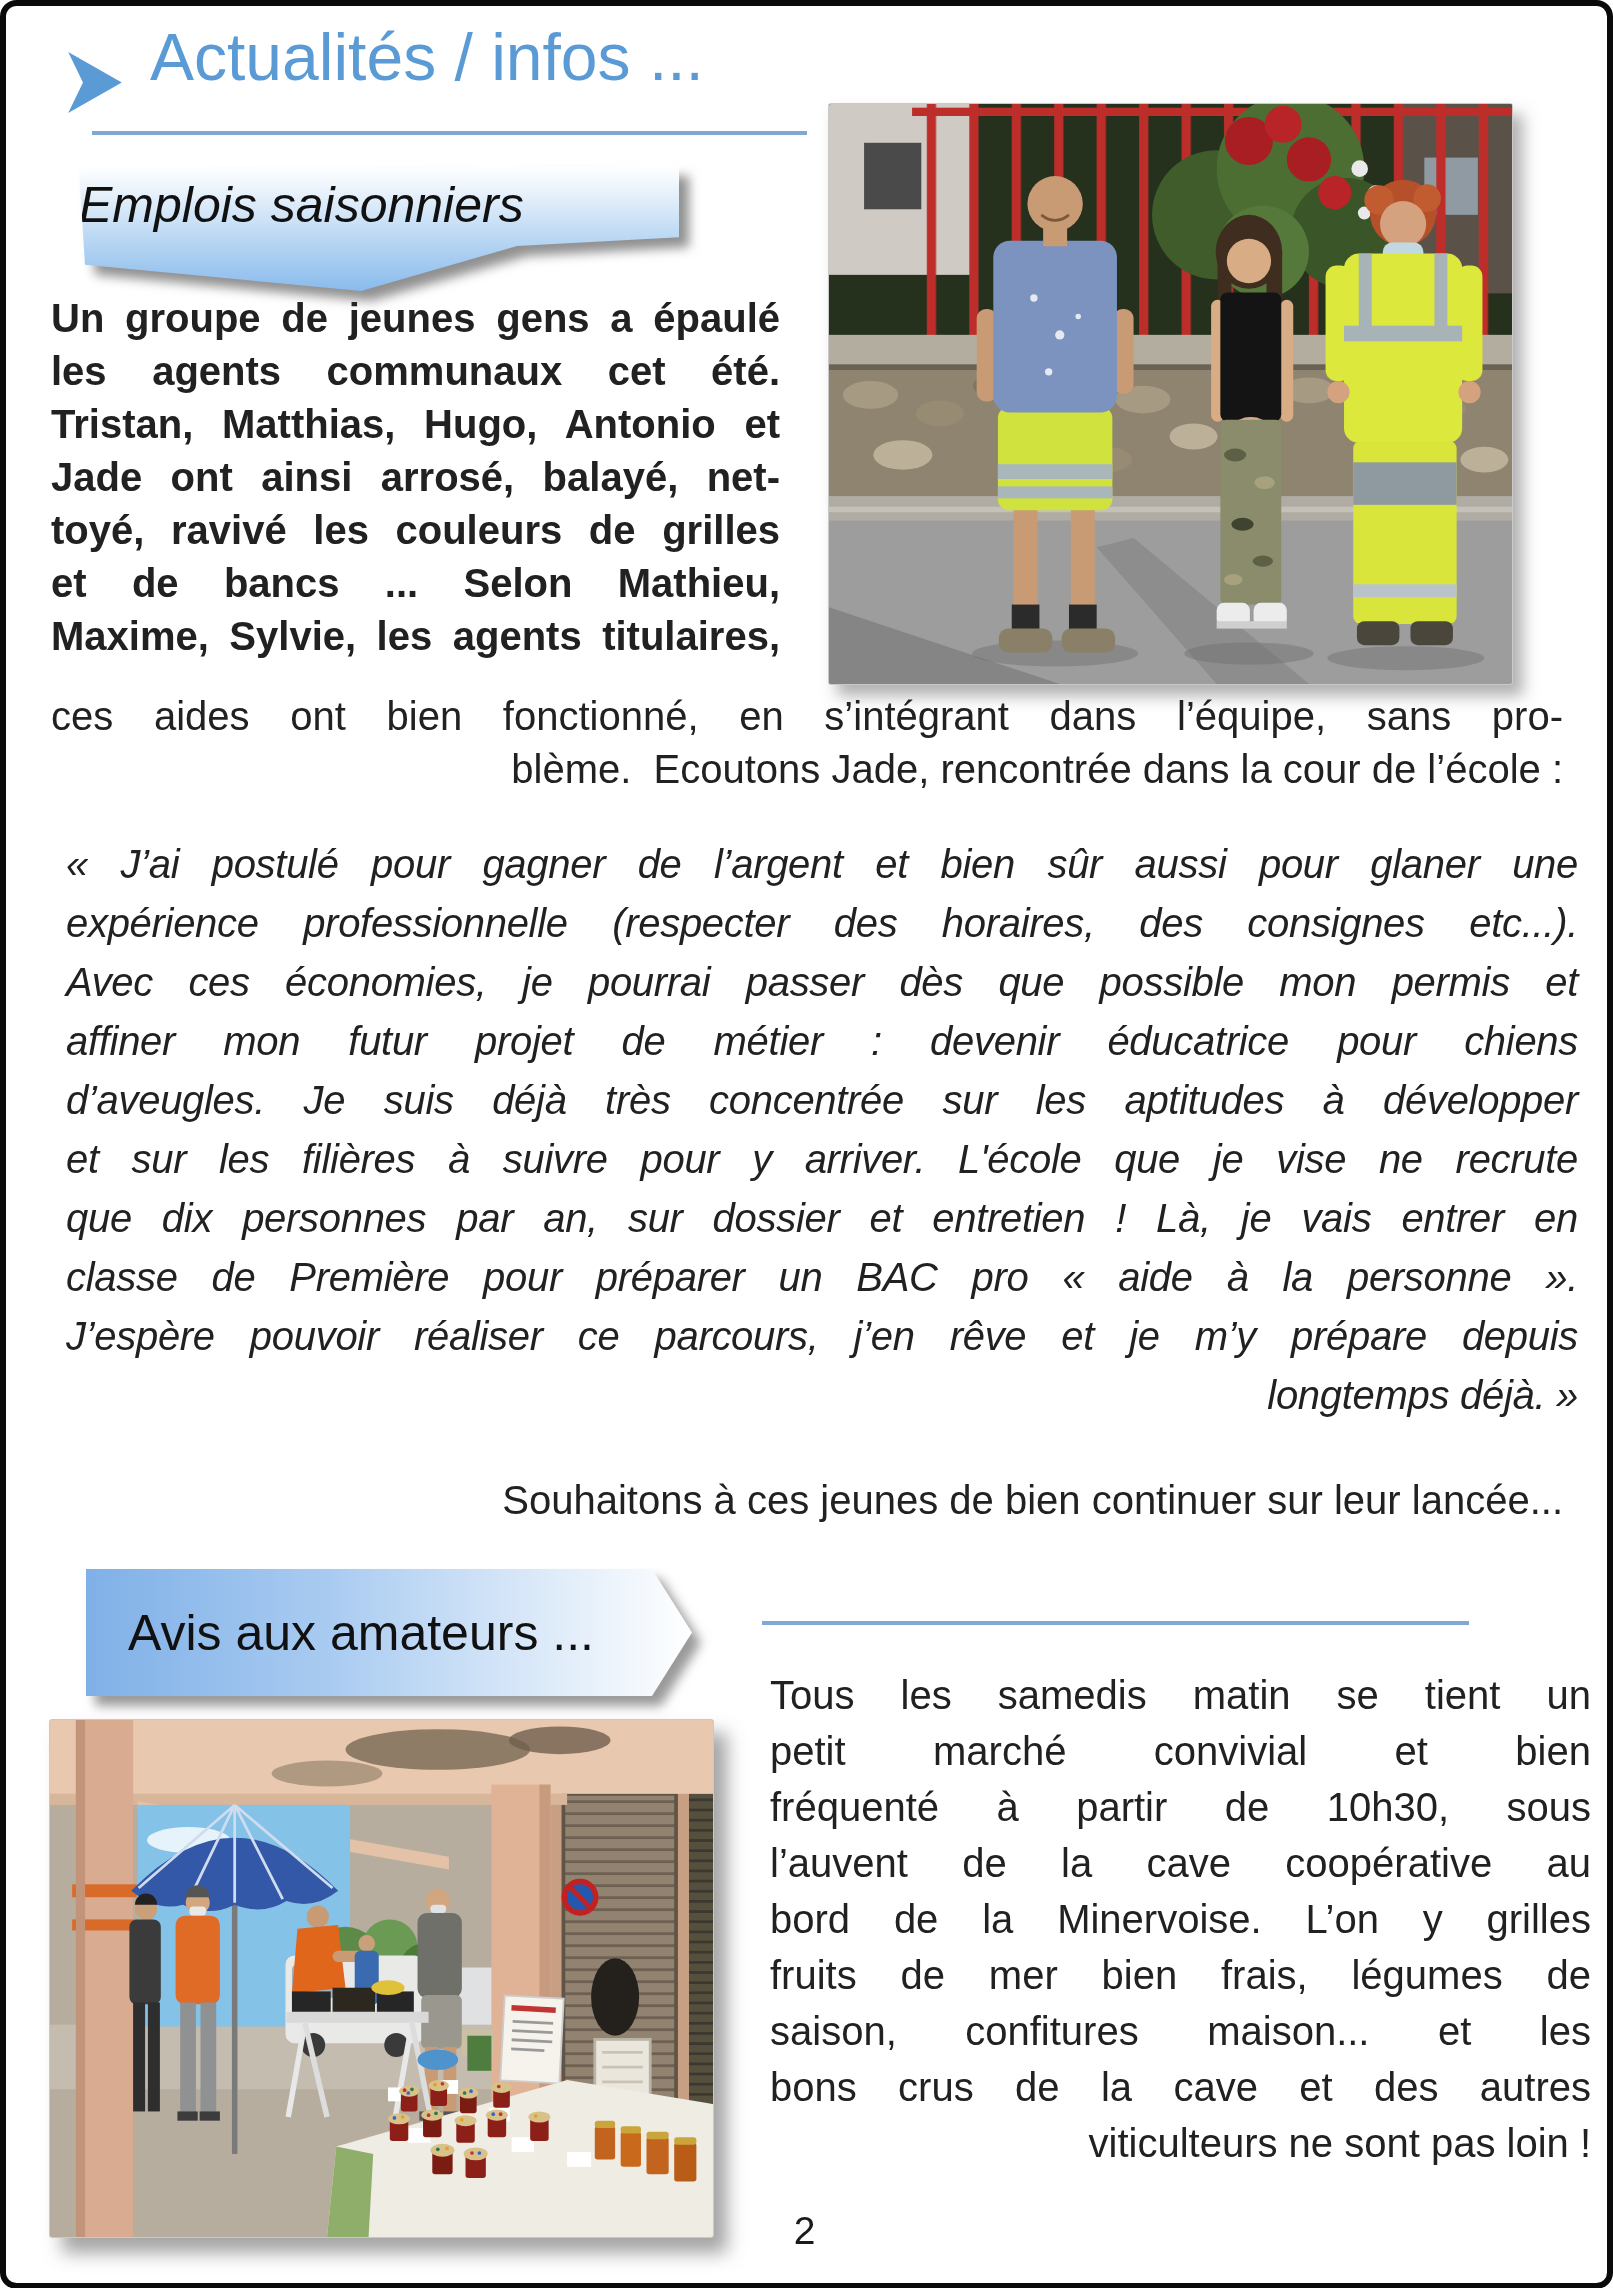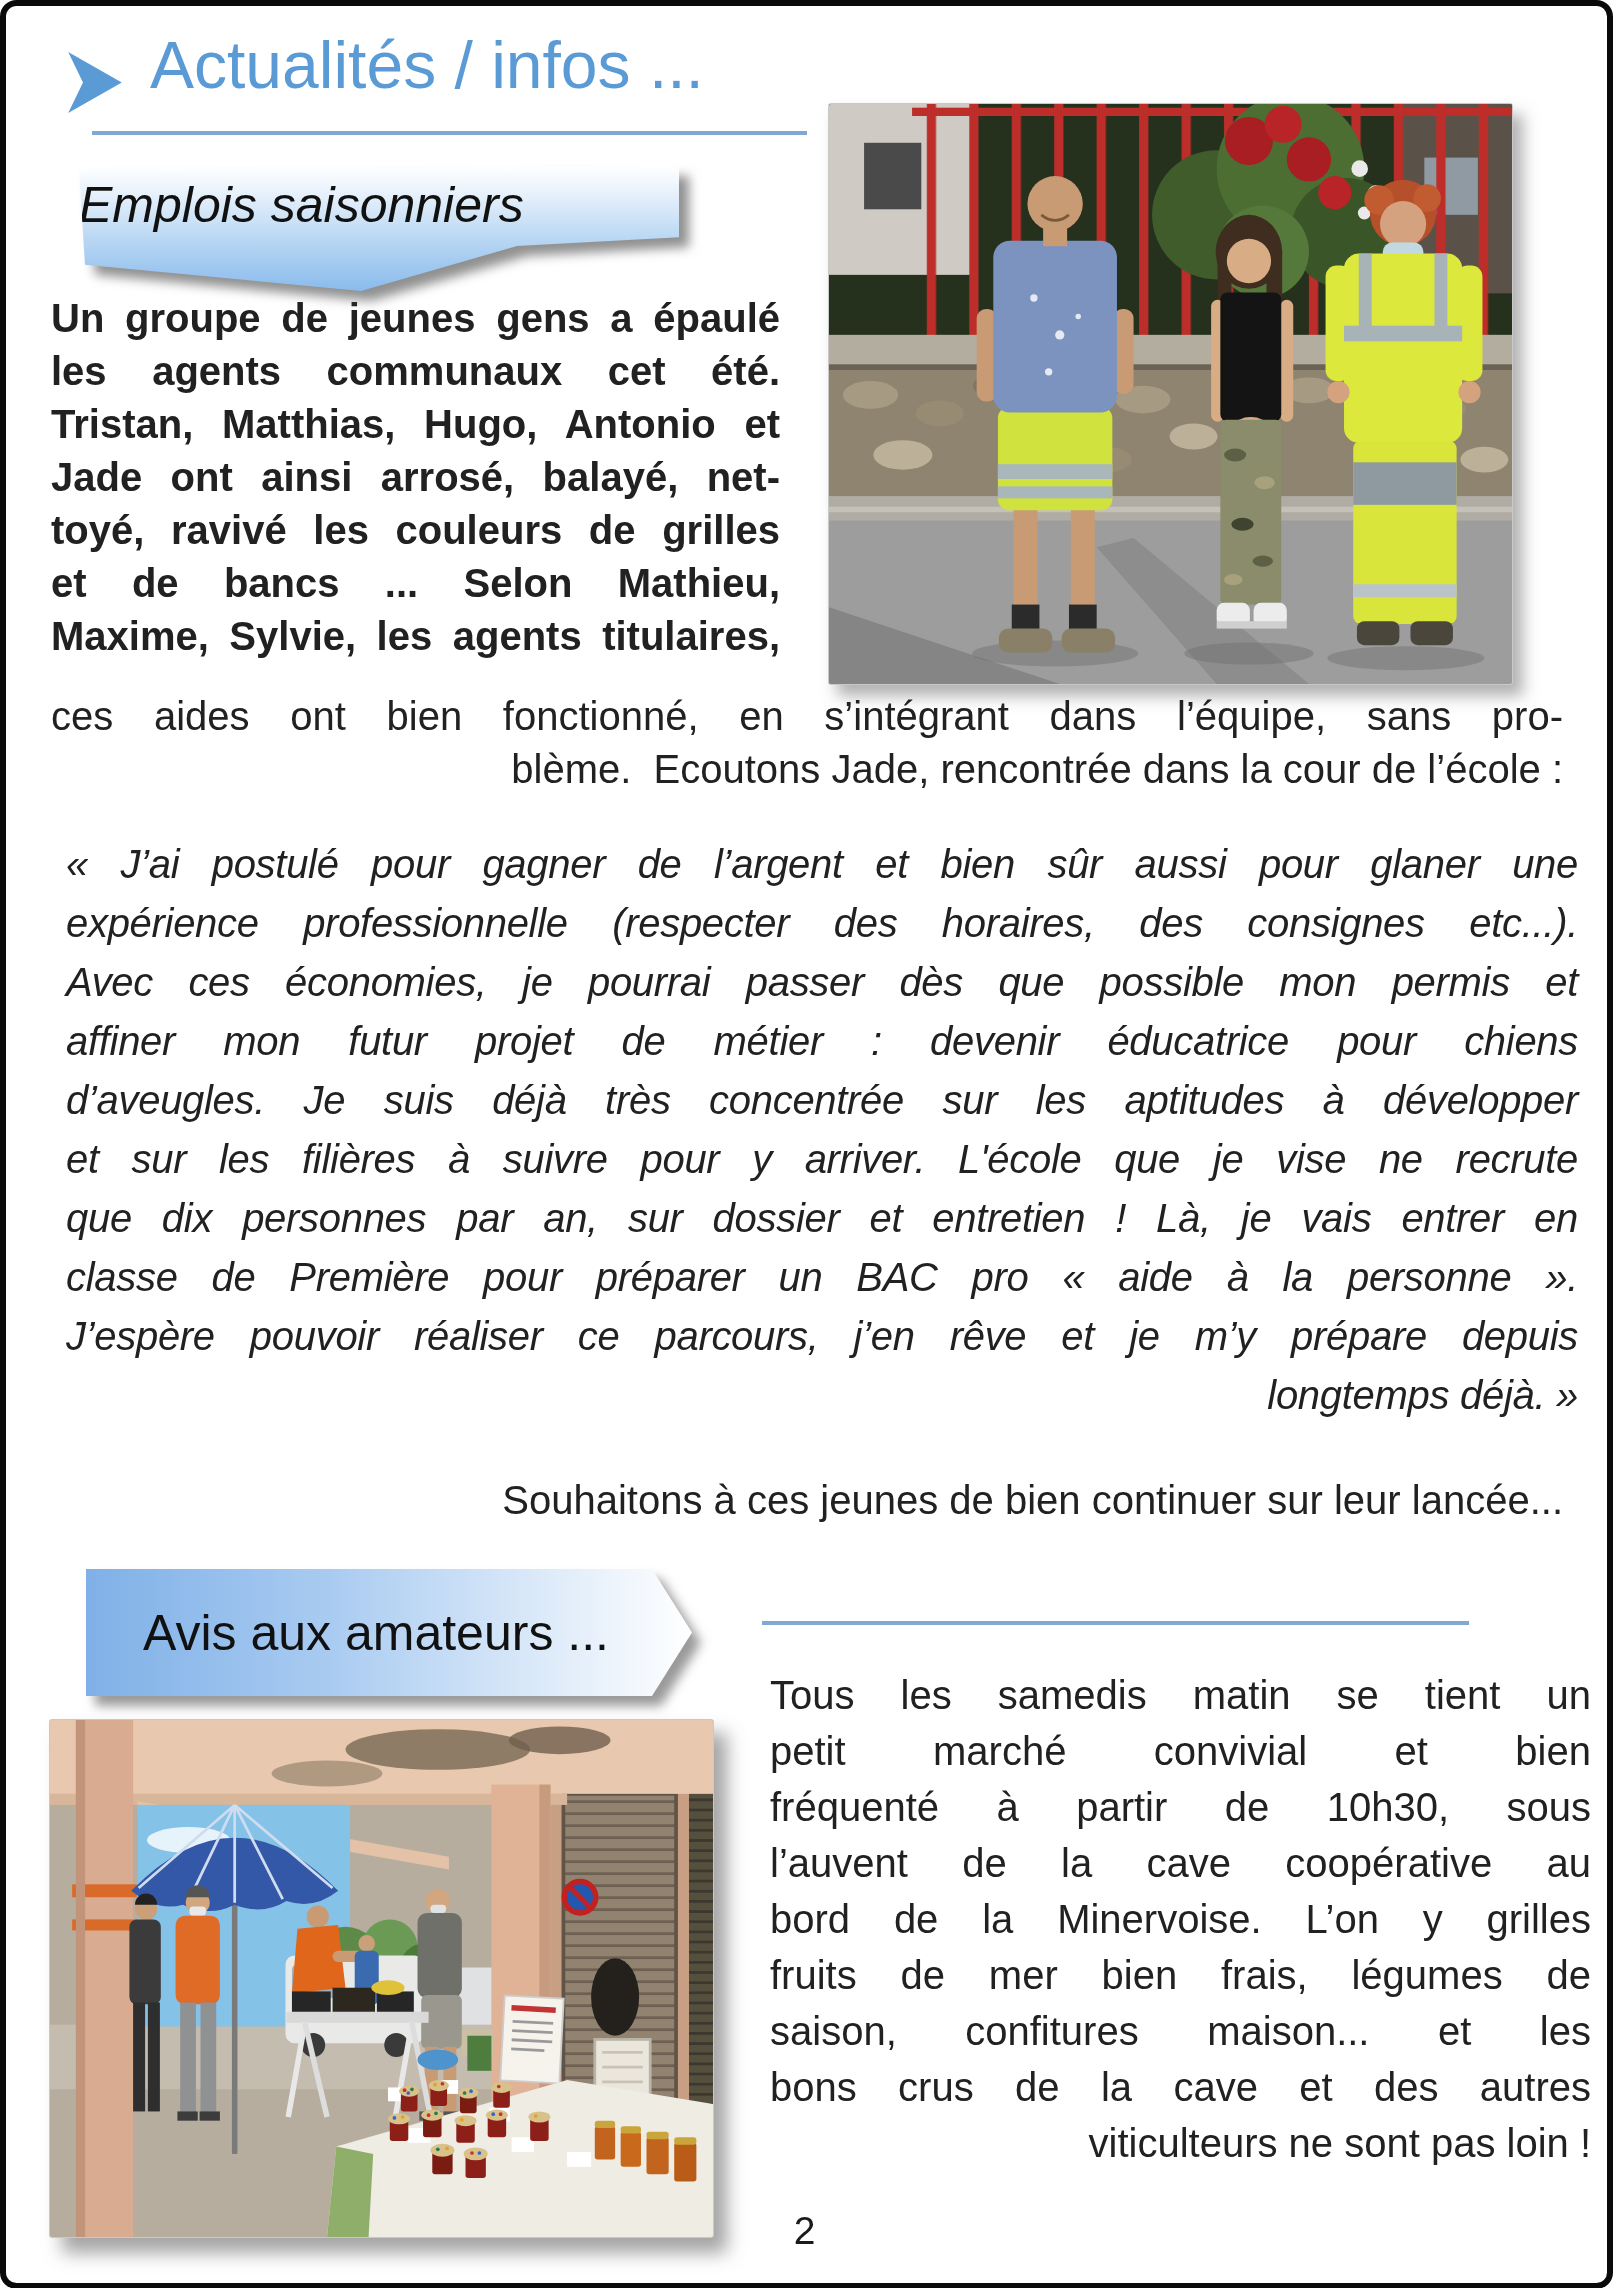--- a/index.html
+++ b/index.html
@@ -7,21 +7,21 @@
     position:relative; width:1613px; height:2289px; background:#ffffff;
     font-family:"Liberation Sans", sans-serif; color:#212121; overflow:hidden;
   }
   .frame{
     position:absolute; inset:0; border:6.5px solid #0a0a0a; border-radius:16.6px;
     pointer-events:none; z-index:50;
   }
   
   .hdr-icon{position:absolute; left:68px; top:52px; width:54px; height:61px;}
   .hdr-title{
-    position:absolute; left:150px; top:14px; font-size:66px; line-height:102px;
+    position:absolute; left:150px; top:6px; font-size:66px; line-height:102px;
     color:#5b9bd5; letter-spacing:0px;
   }
   .hdr-rule{position:absolute; left:92px; top:131px; width:715px; height:3.7px; background:#7fa8d3;}
   
   .banner1-wrap{position:absolute; left:79px; top:166px; width:600px; height:125px;
     filter:drop-shadow(10px 10px 5.5px rgba(70,70,70,.6)); z-index:5;}
   .banner1{
     width:100%; height:100%;
     background:linear-gradient(180deg,#ffffff 0%,#e7f1fb 22%,#b7d6f3 60%,#8abbec 100%);
     clip-path:polygon(0% 3%, 100% 0%, 100% 57%, 73% 64%, 47% 100%, 1% 79%);
@@ -29,21 +29,21 @@
   }
   .banner1 span{font-size:50px; line-height:78px; color:#111; padding-right:46px;}
   .banner2-wrap{position:absolute; left:86px; top:1569px; width:606px; height:127px;
     filter:drop-shadow(9.2px 10px 5.5px rgba(70,70,70,.55)); z-index:5;}
   .banner2{
     width:100%; height:100%;
     background:linear-gradient(90deg,#7fb0e7 0%,#a9cbf1 40%,#e3eefa 80%,#ffffff 100%);
     clip-path:polygon(0 0, 93.4% 0, 100% 50%, 93.4% 100%, 0 100%);
     display:flex; align-items:center;
   }
-  .banner2 span{font-size:50px; color:#111; padding-left:57px;}
+  .banner2 span{font-size:50px; color:#111; padding-left:42px;}
   
   .textblock{position:absolute;}
   .textblock .line{font-size:40px; line-height:53px; text-align:right; white-space:pre-wrap;}
   .textblock .line.j{text-align:justify; text-align-last:justify; white-space:nowrap;}
   .intro{left:51px; top:292px; width:729px;font-weight:bold;}
   .intro-full{left:51px; top:690px; width:1512px;}
   .quote{left:51px; top:835px; width:1512px;margin-left:15px;}
   .quote .line{font-style:italic; line-height:59px; letter-spacing:-0.3px;}
   .closing{left:51px; top:1474px; width:1512px;}
   .sec2-rule{position:absolute; left:762px; top:1621px; width:707px; height:3.7px; background:#7fa8d3;}

